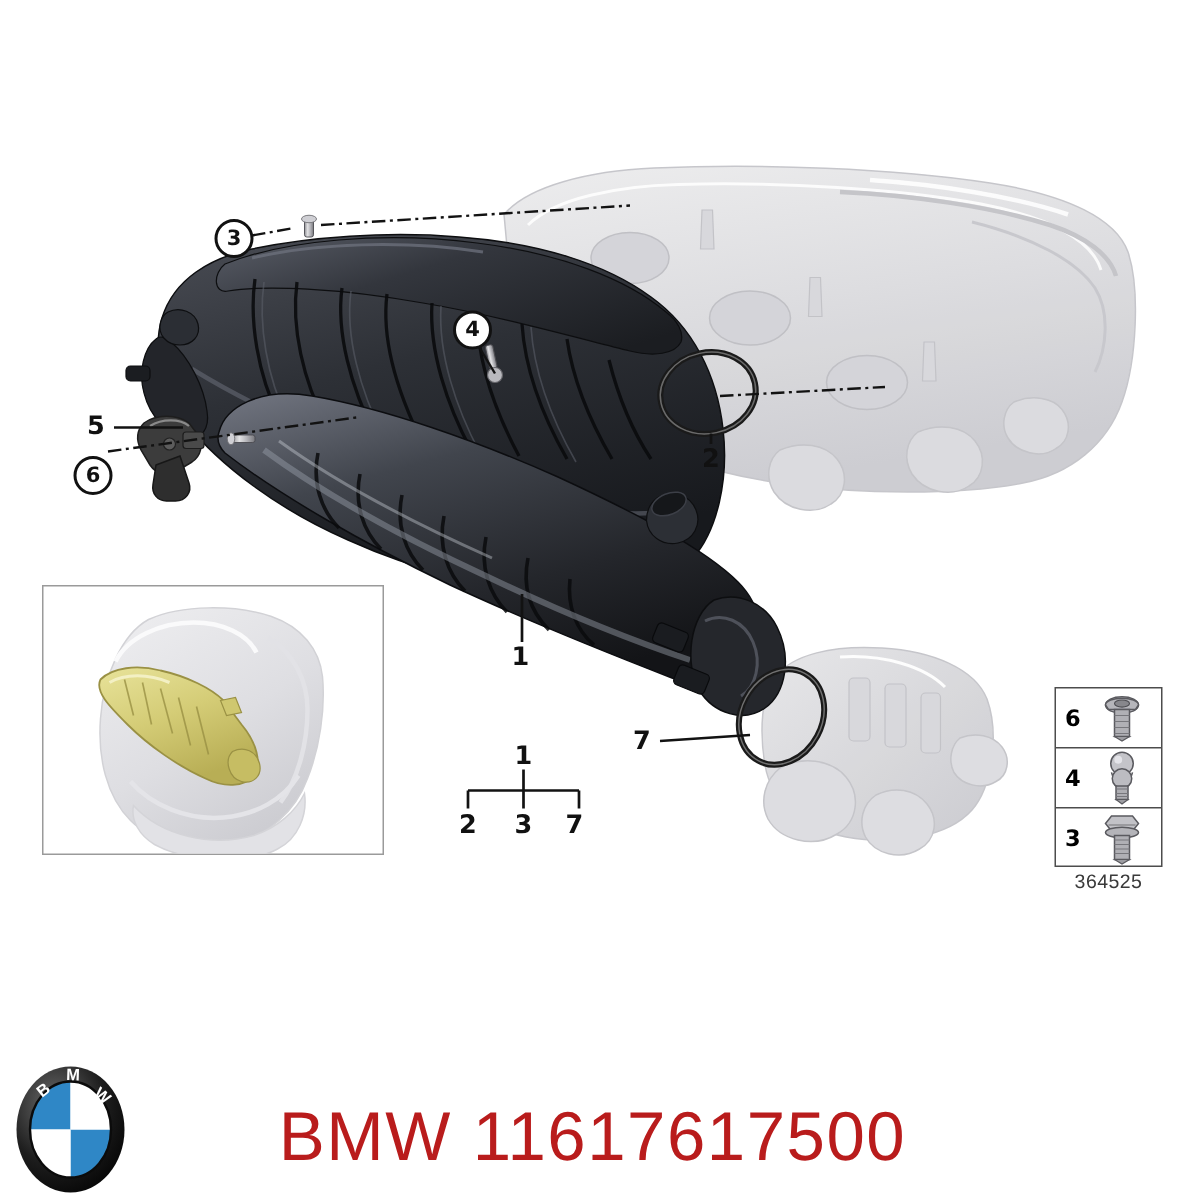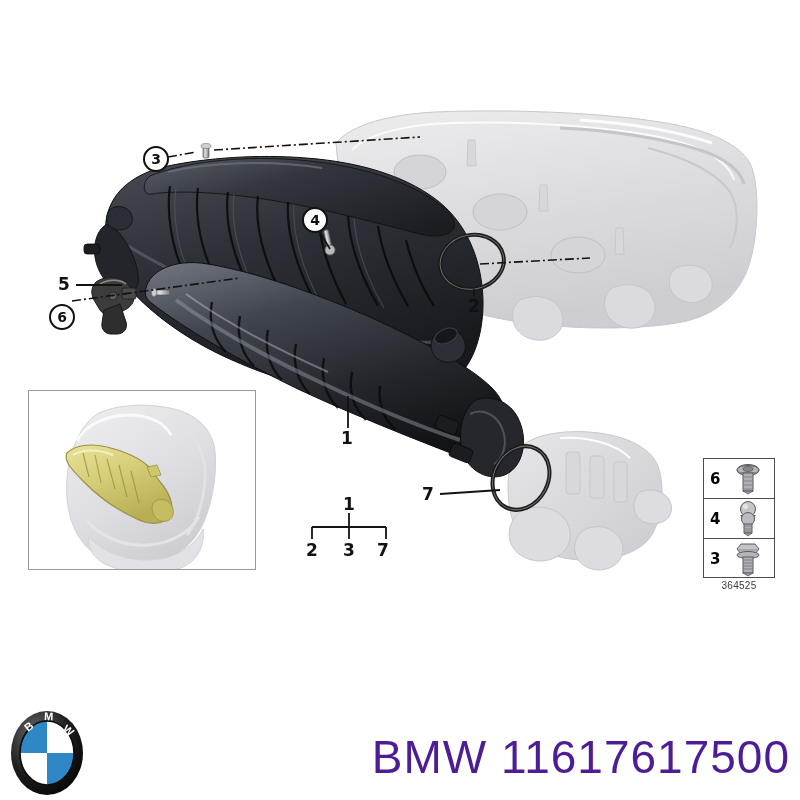--- a/index.html
+++ b/index.html
@@ -99,21 +99,21 @@
     height: 100%;
     position: relative;
   }
   #legend-id {
     position: absolute;
     left: 703px;
     top: 580px;
     width: 72px;
     text-align: center;
     font-family: "Liberation Sans", sans-serif;
-    font-size: 10px;
+    font-size: 13px;
     color: #3a3a3a;
     letter-spacing: 0.3px;
   }
 
   
   #footer {
     position: absolute;
     left: 0;
     top: 706px;
     width: 800px;
@@ -124,26 +124,26 @@
     left: 10px;
     top: 4px;
     width: 74px;
     height: 86px;
   }
   #footer-text {
     position: absolute;
     left: 0;
     top: 24px;
     width: 790px;
-    text-align: right;
+    text-align: center;
     font-family: "Liberation Sans", sans-serif;
     font-size: 46px;
     font-weight: 400;
     letter-spacing: 1px;
-    color: #4c1d95;
+    color: #b91c1c;
   }
 </style>
 </head>
 <body>
 
 <div id="stage">
 
   <svg class="diagram-svg" viewBox="0 0 800 800">
     <defs>
       <linearGradient id="gDark" x1="0" y1="0" x2="0.4" y2="1">

